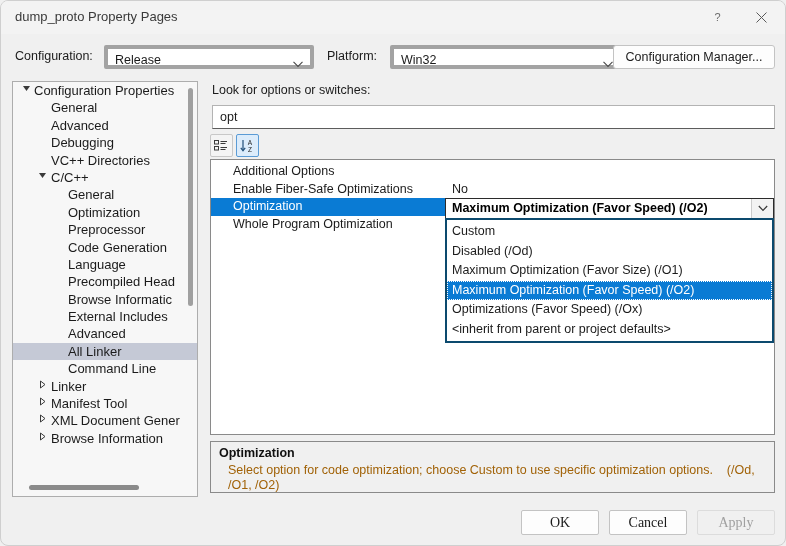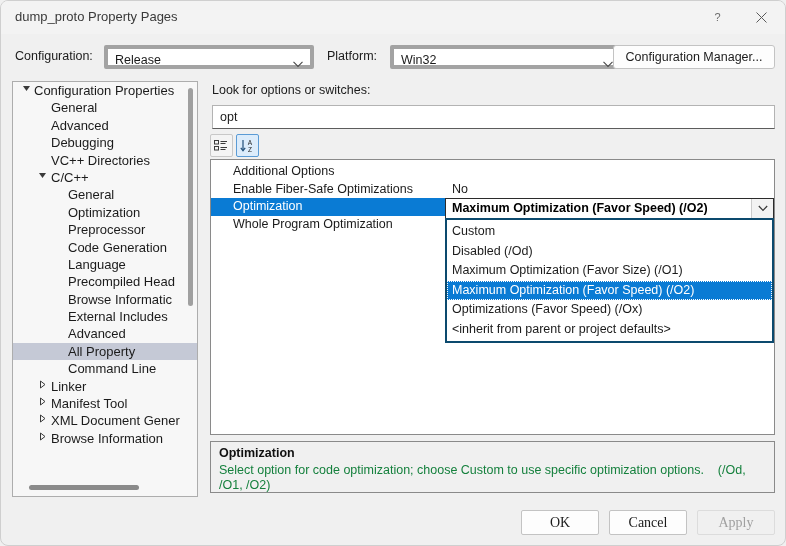--- a/index.html
+++ b/index.html
@@ -333,24 +333,24 @@
   }
   #description-title {
     position: absolute;
     left: 8px; top: 4px;
     font-size: 12.5px;
     font-weight: bold;
     color: #111111;
   }
   #description-body {
     position: absolute;
-    left: 8px; top: 21px;
+    left: 17px; top: 21px;
     width: 548px;
     font-size: 12.5px;
-    color: #15803d;
+    color: #a16207;
     line-height: 15px;
     white-space: pre-wrap;
   }
 
   
   .dlg-btn {
     position: absolute;
     top: 509px;
     width: 78px; height: 25px;
     background: #fdfdfd;
@@ -482,21 +482,21 @@
         <div class="tree-item lvl2">
           <span class="tw"></span>
           <span class="lbl">External Includes</span>
         </div>
         <div class="tree-item lvl2">
           <span class="tw"></span>
           <span class="lbl">Advanced</span>
         </div>
         <div class="tree-item lvl2 selected">
           <span class="tw"></span>
-          <span class="lbl">All Property</span>
+          <span class="lbl">All Linker</span>
         </div>
         <div class="tree-item lvl2">
           <span class="tw"></span>
           <span class="lbl">Command Line</span>
         </div>
         <div class="tree-item lvl1">
           <span class="tw"><svg width="9" height="9" viewBox="0 0 9 9">
               <path d="M2.5 1 L7 4.5 L2.5 8 Z" fill="none" stroke="#3a3a3a" stroke-width="1"></path>
             </svg></span>
           <span class="lbl">Linker</span>

